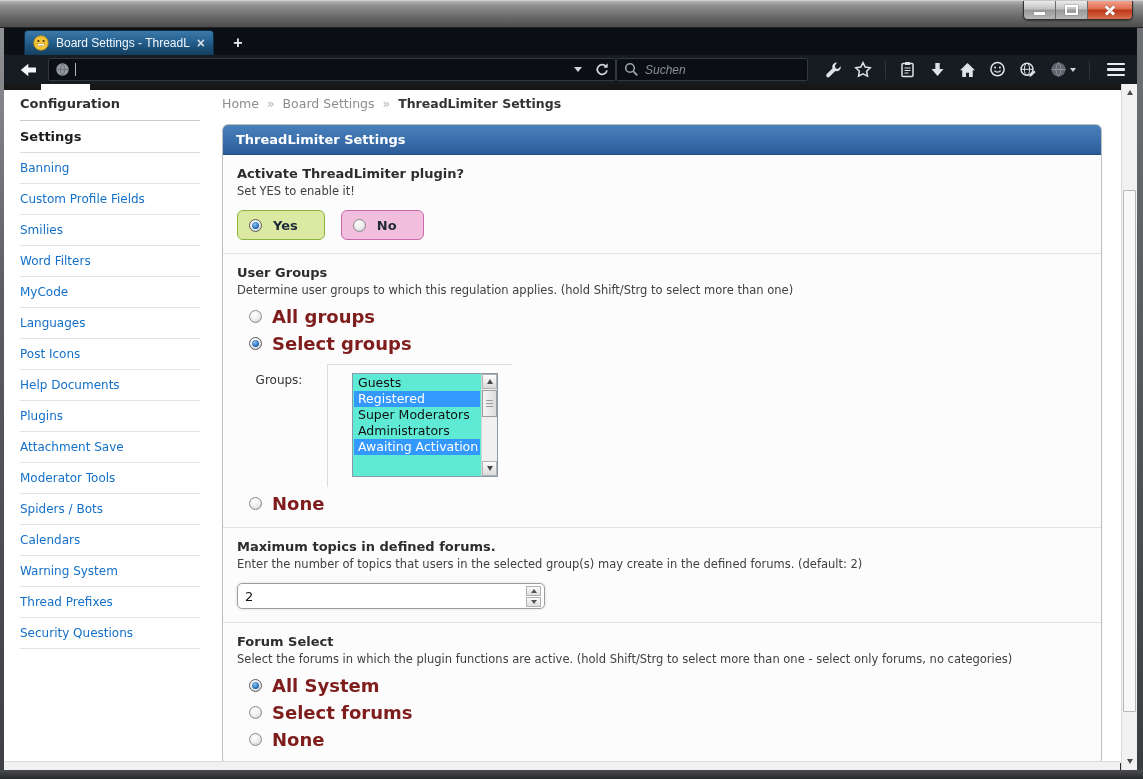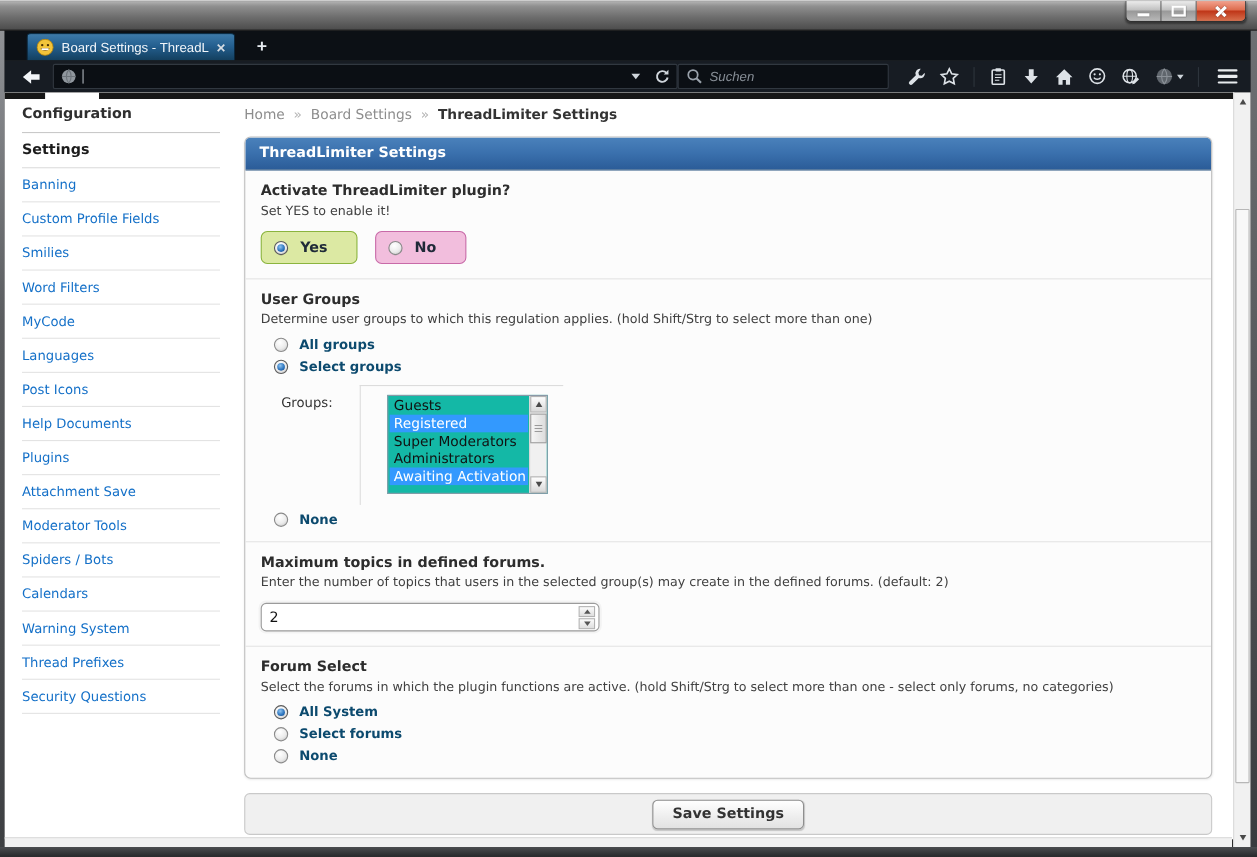--- a/index.html
+++ b/index.html
@@ -82,28 +82,28 @@
   .pill{display:inline-flex;align-items:center;gap:11px;height:30px;padding:0 26px 0 11px;border-radius:6px;
     font-size:13px;font-weight:bold;color:#1f2a38;box-sizing:border-box;cursor:pointer;}
   .pill.yes{background:#dce9a3;border:1px solid #8bb43e;}
   .pill.no{background:#f2bedd;border:1px solid #c86aa8;}
 
   .radio{position:relative;display:inline-block;width:13px;height:13px;border-radius:50%;border:1px solid #8a8a8a;
     background:radial-gradient(circle at 40% 30%,#ffffff 0%,#ececec 55%,#bfbfbf 100%);box-sizing:border-box;flex:none;}
   .radio.checked{border-color:#5a5a5a;}
   .radio.checked::after{content:"";position:absolute;left:2px;top:2px;width:7px;height:7px;border-radius:50%;
     background:radial-gradient(circle at 40% 35%,#8fc3ef 0%,#2f77c0 55%,#0c3f7e 100%);}
-  .radio-row{display:flex;align-items:center;gap:10px;margin:6px 0 0 12px;font-size:12px;font-weight:bold;color:#0c4a6e;cursor:pointer;}
+  .radio-row{display:flex;align-items:center;gap:10px;margin:6px 0 0 12px;font-size:18px;font-weight:bold;color:#7f1d1d;cursor:pointer;}
   .radio-group{margin-top:9px;}
 
   .field-table{display:flex;margin:10px 0 2px 4px;}
   .ft-label{width:76px;text-align:center;padding:9px 10px 0 0;font-size:12px;color:#333;}
   .ft-field{border-top:1px solid #dcdcdc;border-left:1px solid #dcdcdc;padding:8px 14px 10px 24px;}
 
-  .listbox{position:relative;width:146px;height:90px;border:1px solid #8a99a8;background:#14b8a6;box-sizing:border-box;cursor:pointer;}
+  .listbox{position:relative;width:146px;height:104px;border:1px solid #8a99a8;background:#5eead4;box-sizing:border-box;cursor:pointer;}
   .lb-options{position:absolute;left:1px;top:1px;right:17px;bottom:1px;overflow:hidden;}
   .lb-opt{height:16px;line-height:16px;font-size:12.5px;color:#111;padding:0 4px;white-space:nowrap;overflow:hidden;}
   .lb-opt.sel{background:#3399fe;color:#fff;}
   .lb-scroll{position:absolute;top:0;right:0;bottom:0;width:16px;background:#f0f0f0;border-left:1px solid #d6d6d6;box-sizing:border-box;}
   .lb-btn{position:absolute;left:0;width:15px;height:15px;background:linear-gradient(#fdfdfd,#d9d9d9);border:1px solid #b3b3b3;
     box-sizing:border-box;display:flex;align-items:center;justify-content:center;cursor:pointer;}
   .lb-btn.up{top:0;} .lb-btn.down{bottom:0;}
   .lb-thumb{position:absolute;left:0;top:16px;width:15px;height:27px;background:linear-gradient(90deg,#f6f6f6,#dcdcdc);
     border:1px solid #9d9d9d;box-sizing:border-box;cursor:grab;}
   .lb-thumb::after{content:"";position:absolute;left:3px;top:9px;width:7px;height:7px;

